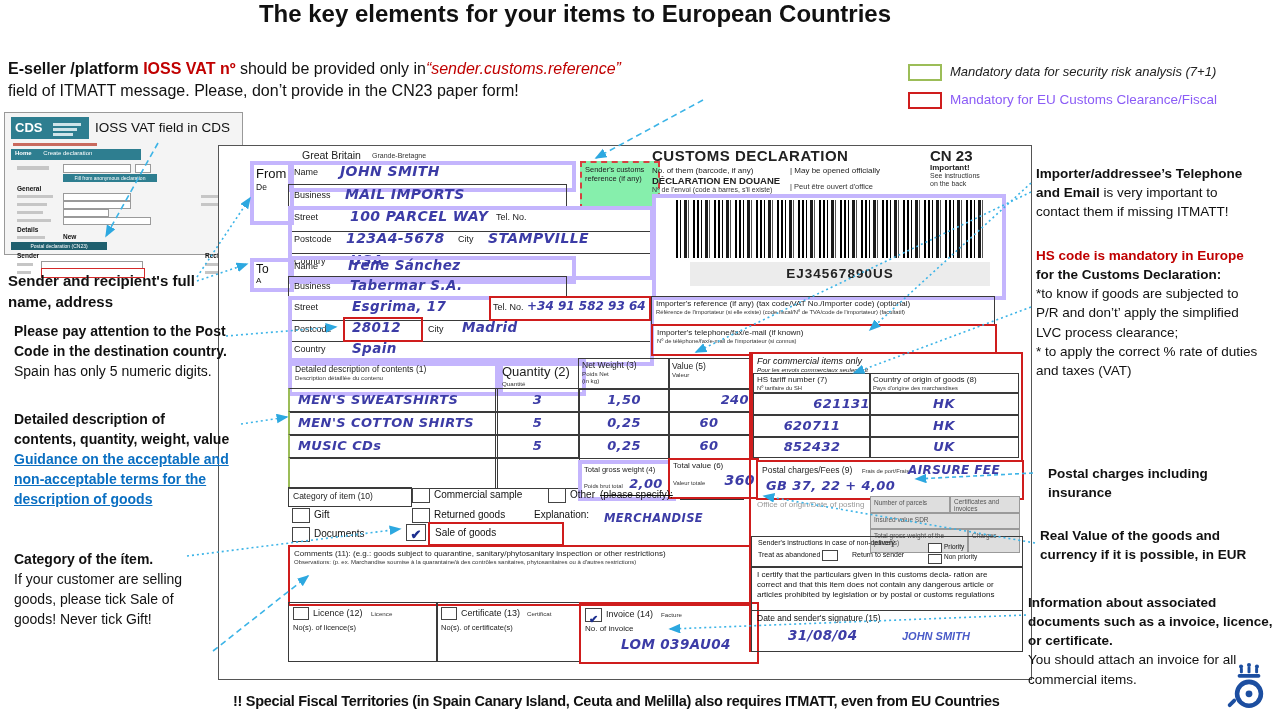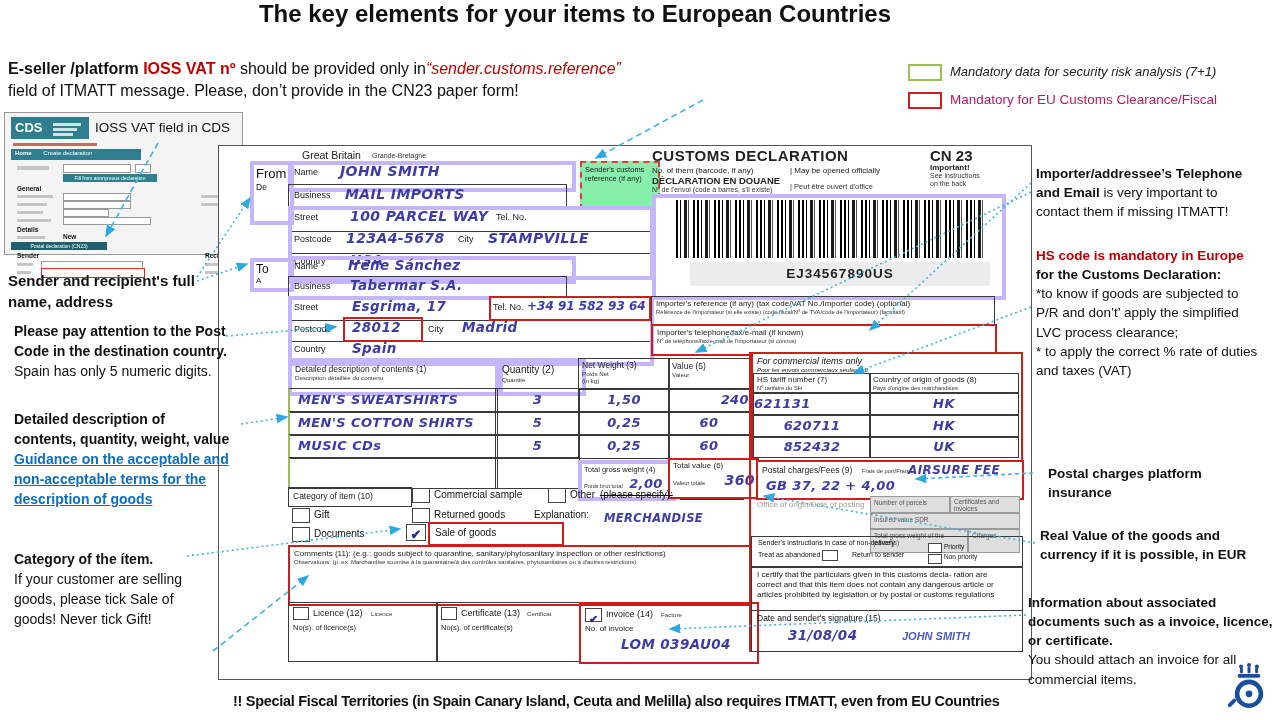--- a/index.html
+++ b/index.html
@@ -35,21 +35,21 @@
   <div class="abs b" style="left:0;top:12;width:1150px;text-align:center;font-size:24px">The key elements for your items to European Countries</div>
 
   <div class="abs" style="left:8px;top:58px;width:660px;font-size:16px;line-height:1.4">
     <span class="b">E-seller /platform </span><span class="b red">IOSS VAT nº </span><span>should be provided only in</span><span class="red i">“sender.customs.reference”</span>
     <div>field of ITMATT message. Please, don’t provide in the CN23 paper form!</div>
   </div>
 
   <div class="abs" style="left:908px;top:64px;width:30px;height:13px;border:2px solid #9cbd58"></div>
   <div class="abs i" style="left:950px;top:64px;font-size:13px;color:#222">Mandatory data for security risk analysis (7+1)</div>
   <div class="abs" style="left:908px;top:92px;width:30px;height:13px;border:2px solid #cf1d1d"></div>
-  <div class="abs" style="left:950px;top:92px;font-size:13.5px;color:#be185d">Mandatory for EU Customs Clearance/Fiscal</div>
+  <div class="abs" style="left:950px;top:92px;font-size:13.5px;color:#8b5cf6">Mandatory for EU Customs Clearance/Fiscal</div>
 
   <div class="abs" style="left:4px;top:112px;width:237px;height:141px;background:#f4f4f4;border:1px solid #999">
     <div class="abs" style="left:6px;top:4px;width:78px;height:22px;background:#2e7e90">
       <span class="abs b" style="left:4px;top:3px;color:#fff;font-size:13px">CDS</span>
       <span class="abs bar" style="left:42px;top:6px;width:28px;height:2.5px;background:#cfe4e9"></span>
       <span class="abs bar" style="left:42px;top:11px;width:24px;height:2.5px;background:#cfe4e9"></span>
       <span class="abs bar" style="left:42px;top:16px;width:20px;height:2.5px;background:#cfe4e9"></span>
     </div>
     <div class="abs" style="left:90px;top:7px;font-size:13.5px;color:#111">IOSS VAT field in CDS</div>
     <span class="abs bar" style="left:8px;top:30px;width:84px;height:3px;background:#c96a5e"></span>
@@ -167,21 +167,21 @@
   <div class="abs redb" style="left:651px;top:324px;width:342px;height:28px">
     <div class="sm" style="padding:2px 4px 0;font-size:8px">Importer's telephone/fax/e-mail (if known)</div>
     <div class="xs" style="padding:0 4px;font-size:5.8px">Nº de téléphone/fax/e-mail de l'importateur (si connus)</div>
   </div>
 
   <div class="abs greenb" style="left:288px;top:358px;width:207px;height:30px">
     <div class="sm" style="padding:2px 3px 0;font-size:8.5px">Detailed description of contents (1)</div>
     <div class="xs" style="padding:0 3px">Description détaillée du contenu</div>
   </div>
   <div class="abs greenb" style="left:495px;top:358px;width:83px;height:30px">
-    <div class="sm" style="padding:2px 3px 0;font-size:10px">Quantity (2)</div>
+    <div class="sm" style="padding:2px 3px 0;font-size:13px">Quantity (2)</div>
     <div class="xs" style="padding:0 3px">Quantité</div>
   </div>
   <div class="abs blackb" style="left:578px;top:358px;width:90px;height:30px">
     <div class="sm" style="padding:1px 3px 0;font-size:8.5px">Net Weight (3)</div>
     <div class="xs" style="padding:0 3px">Poids Net</div>
     <div class="xs" style="padding:0 3px">(in kg)</div>
   </div>
   <div class="abs blackb" style="left:668px;top:358px;width:80px;height:30px">
     <div class="sm" style="padding:2px 3px 0;font-size:8.5px">Value (5)</div>
     <div class="xs" style="padding:0 3px">Valeur</div>
@@ -221,21 +221,21 @@
     <div class="i" style="font-size:9px;padding:2px 4px 0">For commercial items only</div>
     <div class="i" style="font-size:6.2px;padding:0 4px">Pour les envois commerciaux seulement</div>
     <div style="position:absolute;left:0;top:19px;width:116px;height:19px;border:1px solid #3a3a3a">
       <div class="sm" style="padding:1px 3px 0;font-size:8px">HS tariff number (7)</div>
       <div class="xs" style="padding:0 3px;font-size:5.8px">Nº tarifaire du SH</div>
     </div>
     <div style="position:absolute;left:116px;top:19px;width:148px;height:19px;border:1px solid #3a3a3a">
       <div class="sm" style="padding:1px 3px 0;font-size:8px">Country of origin of goods (8)</div>
       <div class="xs" style="padding:0 3px;font-size:5.8px">Pays d'origine des marchandises</div>
     </div>
-    <div style="position:absolute;left:0;top:38px;width:116px;height:22px;border:1px solid #3a3a3a;text-align:left">
+    <div style="position:absolute;left:0;top:38px;width:116px;height:22px;border:1px solid #3a3a3a;text-align:right">
       <span class="hw" style="font-size:13px;line-height:21px">621131</span></div>
     <div style="position:absolute;left:116px;top:38px;width:148px;height:22px;border:1px solid #3a3a3a;text-align:center">
       <span class="hw" style="font-size:13px;line-height:21px">HK</span></div>
     <div style="position:absolute;left:0;top:60px;width:116px;height:22px;border:1px solid #3a3a3a;text-align:center">
       <span class="hw" style="font-size:13px;line-height:21px">620711</span></div>
     <div style="position:absolute;left:116px;top:60px;width:148px;height:22px;border:1px solid #3a3a3a;text-align:center">
       <span class="hw" style="font-size:13px;line-height:21px">HK</span></div>
     <div style="position:absolute;left:0;top:82px;width:116px;height:20px;border:1px solid #3a3a3a;text-align:center">
       <span class="hw" style="font-size:13px;line-height:19px">852432</span></div>
     <div style="position:absolute;left:116px;top:82px;width:148px;height:20px;border:1px solid #3a3a3a;text-align:center">
@@ -347,21 +347,21 @@
   </div>
 
   <div class="abs callout" style="left:1036px;top:164px;width:210px;font-size:13.5px">
     <span class="b">Importer/addressee’s Telephone and Email</span><span> is very important  to contact them  if missing ITMATT!</span>
   </div>
   <div class="abs callout" style="left:1036px;top:246px;width:228px;font-size:13.5px">
     <span class="b red">HS code is mandatory in Europe</span><span class="b"> for the Customs Declaration:</span>
     <div>*to know if goods are subjected to P/R and don’t’ apply the simplified LVC process clearance;</div>
     <div>* to apply the correct % rate of duties and taxes (VAT)</div>
   </div>
-  <div class="abs callout b" style="left:1048px;top:464px;width:190px;font-size:13.5px">Postal charges platform insurance</div>
+  <div class="abs callout b" style="left:1048px;top:464px;width:190px;font-size:13.5px">Postal charges including insurance</div>
   <div class="abs callout b" style="left:1040px;top:526px;width:225px;font-size:13.5px">Real Value of the goods  and currency if it is possible, in EUR</div>
   <div class="abs callout" style="left:1028px;top:593px;width:246px;font-size:13.5px">
     <div class="b">Information about associated documents such as a invoice, licence, or certificate.</div>
     <div>You should attach an invoice for all commercial items.</div>
   </div>
 
   <div class="abs b" style="left:233px;top:693px;width:790px;font-size:14.5px;letter-spacing:-0.3px">!! Special Fiscal Territories (in Spain Canary Island, Ceuta and Melilla) also requires ITMATT, even from EU Countries</div>
 
   <svg class="abs" style="left:1226px;top:662px" width="46" height="50" viewBox="0 0 40 44">
     <g fill="#1c4ea0">

